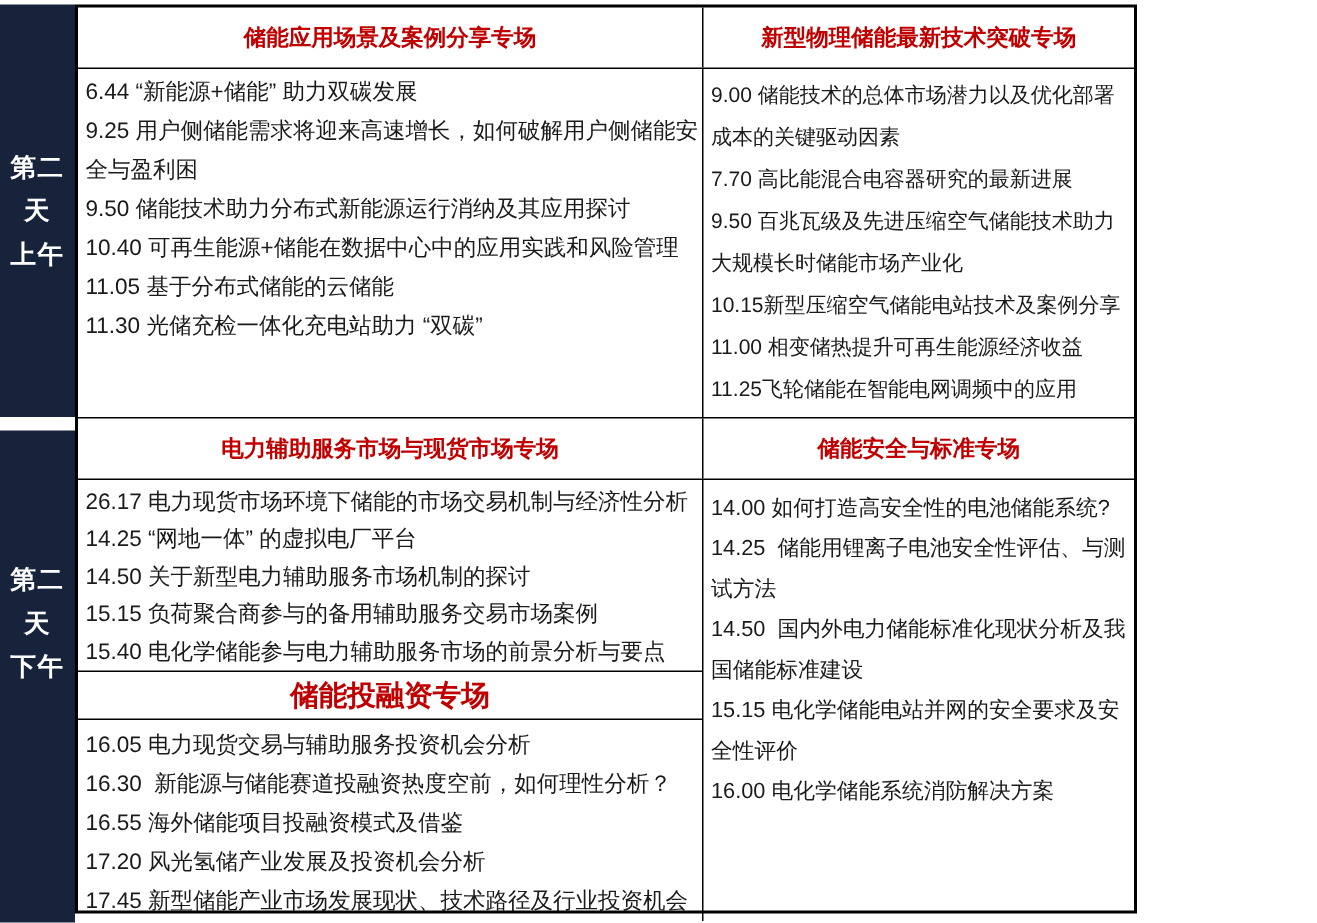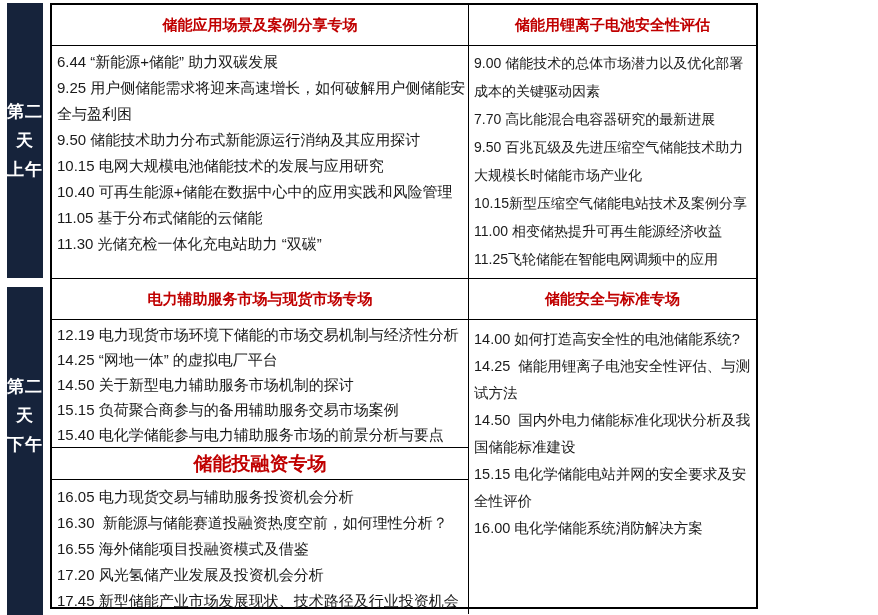--- a/index.html
+++ b/index.html
@@ -2,21 +2,21 @@
 <html><head>
 <meta charset="utf-8">
 <style>
   html,body { margin:0; padding:0; }
   body {
     width:878px; height:615px; position:relative; background:#ffffff;
     font-family:"Liberation Sans","DejaVu Sans",sans-serif;
     color:#1a1a1a; overflow:hidden;
   }
   
-  .sidebar { position:absolute; left:0; top:3px; bottom:0; width:50px; display:flex; flex-direction:column;align-items:center; }
+  .sidebar { position:absolute; left:0; top:3px; bottom:0; width:50px; display:flex; flex-direction:column; }
   .sb-cell {
     background:#16233B; color:#ffffff; display:flex; flex-direction:column;
     align-items:center; justify-content:center; font-weight:bold;
     font-size:17px; line-height:29px; text-align:center;
   }
   .sb-morning { height:275px; flex:none; }
   .sb-gap { height:9px; background:#ffffff; flex:none; }
   .sb-afternoon { flex:1; padding-bottom:72px; box-sizing:border-box; }
   .sb-line { letter-spacing:1px; }
 
@@ -65,29 +65,28 @@
       <div class="sb-line">第二</div>
       <div class="sb-line">天</div>
       <div class="sb-line">下午</div>
     </div>
 </div>
 
 <div class="agenda">
 
   <div class="hdr-row">
     <div class="hdr colL">储能应用场景及案例分享专场</div>
-    <div class="hdr colR">储能用锂离子电池安全性评估</div>
+    <div class="hdr colR">新型物理储能最新技术突破专场</div>
   </div>
 
   <div class="row-morning">
     <div class="cell colL ml">
         <div class="item">6.44 “新能源+储能” 助力双碳发展</div>
         <div class="item">9.25 用户侧储能需求将迎来高速增长，如何破解用户侧储能安全与盈利困</div>
         <div class="item">9.50 储能技术助力分布式新能源运行消纳及其应用探讨</div>
-        <div class="item">10.15 电网大规模电池储能技术的发展与应用研究</div>
         <div class="item">10.40 可再生能源+储能在数据中心中的应用实践和风险管理</div>
         <div class="item">11.05 基于分布式储能的云储能</div>
         <div class="item">11.30 光储充检一体化充电站助力 “双碳”</div>
       </div>
     <div class="cell colR mr">
         <div class="item">9.00 储能技术的总体市场潜力以及优化部署成本的关键驱动因素</div>
         <div class="item">7.70 高比能混合电容器研究的最新进展</div>
         <div class="item">9.50 百兆瓦级及先进压缩空气储能技术助力大规模长时储能市场产业化</div>
         <div class="item">10.15新型压缩空气储能电站技术及案例分享</div>
         <div class="item">11.00 相变储热提升可再生能源经济收益</div>
@@ -97,21 +96,21 @@
   </div>
 
   <div class="hdr-row">
     <div class="hdr colL">电力辅助服务市场与现货市场专场</div>
     <div class="hdr colR">储能安全与标准专场</div>
   </div>
 
   <div class="row-afternoon">
     <div class="colL pm-left">
       <div class="pm-left-top">
-          <div class="item">12.19 电力现货市场环境下储能的市场交易机制与经济性分析</div>
+          <div class="item">26.17 电力现货市场环境下储能的市场交易机制与经济性分析</div>
           <div class="item">14.25 “网地一体” 的虚拟电厂平台</div>
           <div class="item">14.50 关于新型电力辅助服务市场机制的探讨</div>
           <div class="item">15.15 负荷聚合商参与的备用辅助服务交易市场案例</div>
           <div class="item">15.40 电化学储能参与电力辅助服务市场的前景分析与要点</div>
         </div>
       <div class="subhdr">储能投融资专场</div>
       <div class="pm-invest">
           <div class="item">16.05 电力现货交易与辅助服务投资机会分析</div>
           <div class="item">16.30  新能源与储能赛道投融资热度空前，如何理性分析？</div>
           <div class="item">16.55 海外储能项目投融资模式及借鉴</div>

